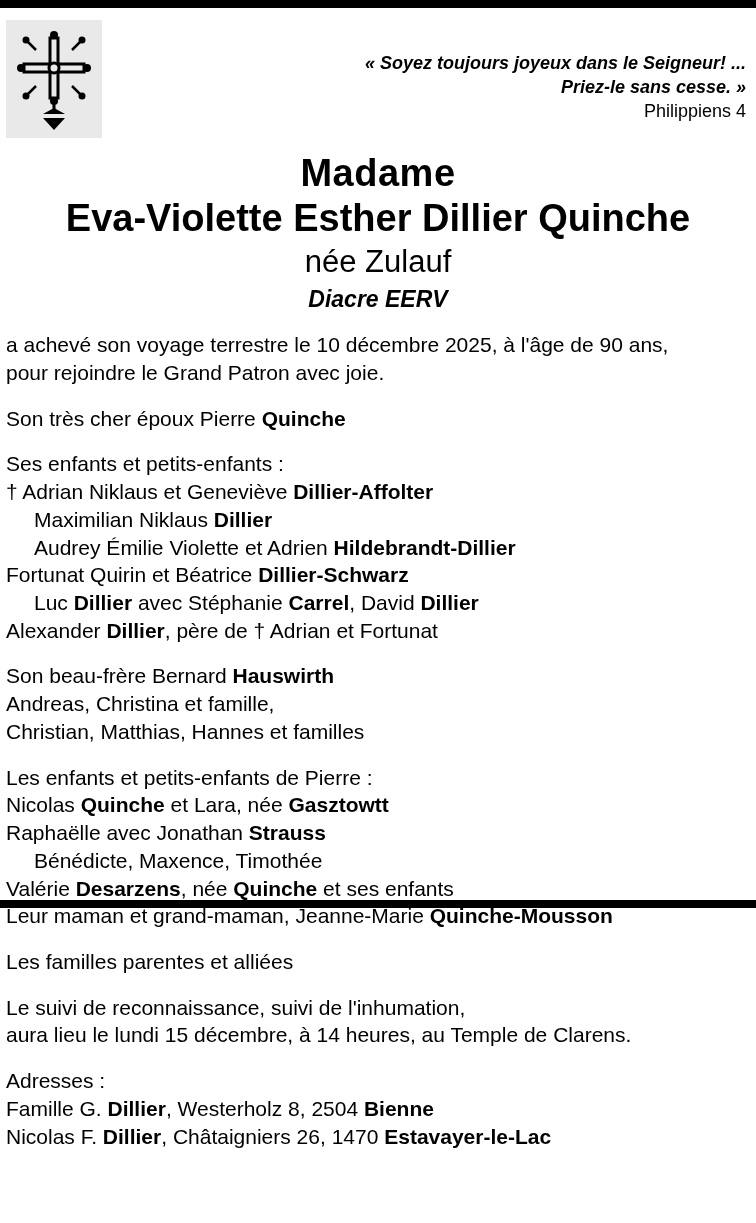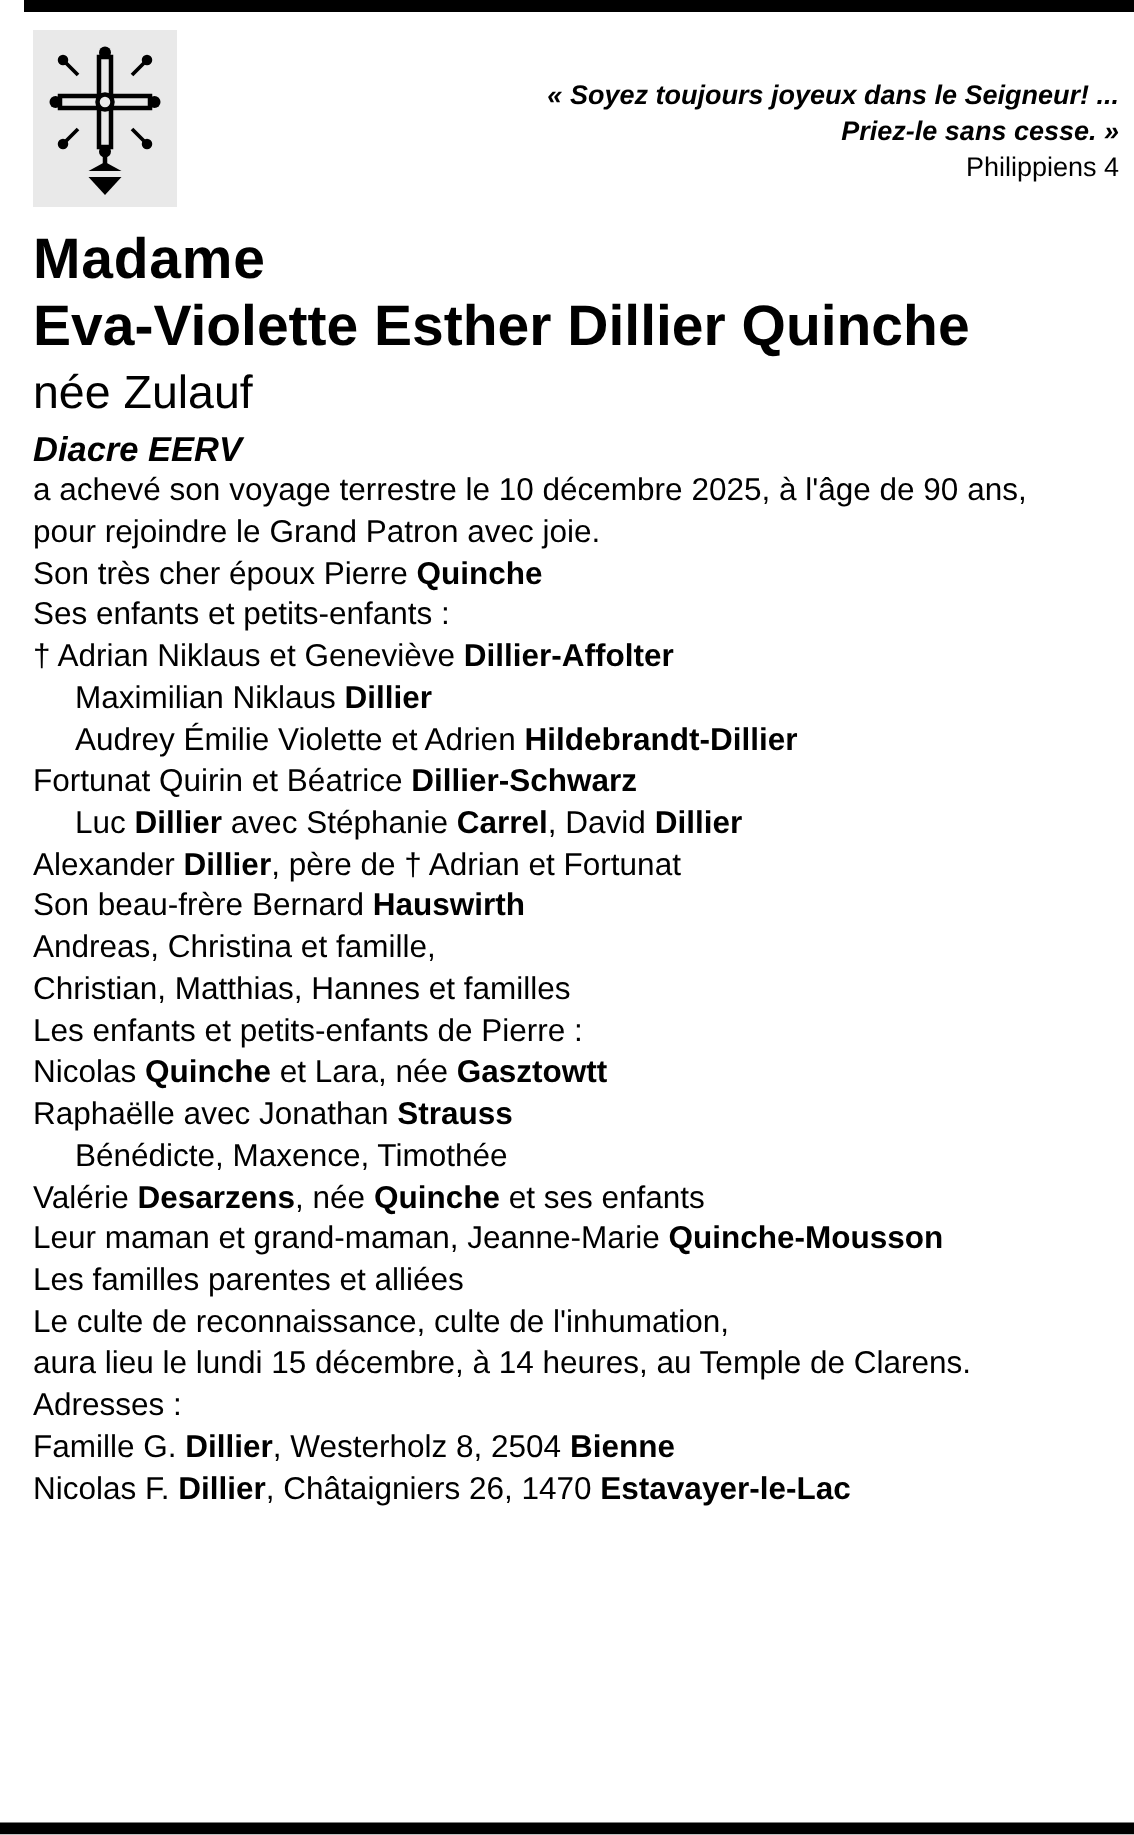--- a/index.html
+++ b/index.html
@@ -10,24 +10,23 @@
   body {
     width: 756px;
     height: 1223px;
     font-family: "Liberation Sans", sans-serif;
     color: #000000;
     overflow: hidden;
   }
   .page {
     position: relative;
     width: 756px;
-    height: 1223px;
+    height: 908px;
     background: #ffffff;
     box-sizing: border-box;
-    padding-left: 16px;
   }
   .bar-top {
     height: 8px;
     background: #000000;
     width: 100%;
   }
   .bar-bottom {
     position: absolute;
     bottom: 0;
     left: 0;
@@ -66,21 +65,21 @@
     font-weight: bold;
     display: block;
   }
   .verse .src {
     display: block;
     font-style: normal;
     font-weight: normal;
   }
   
   .names {
-    text-align: left;
+    text-align: center;
     margin-top: 14px;
   }
   .title-madame {
     font-size: 38px;
     font-weight: bold;
     letter-spacing: 0.5px;
     line-height: 1.12;
   }
   .title-name {
     font-size: 38px;
@@ -97,20 +96,21 @@
   .title-role {
     font-size: 23px;
     font-weight: bold;
     font-style: italic;
     margin-top: 6px;
   }
   
   .para {
     font-size: 21px;
     line-height: 1.32;
+    margin-top: 18px;
   }
   .line {
     display: block;
     white-space: pre-wrap;
   }
   .line.indent {
     padding-left: 28px;
   }
   b { font-weight: bold; }
 </style>
@@ -207,21 +207,21 @@
       <span class="line indent">Bénédicte, Maxence, Timothée</span>
       <span class="line"><span>Valérie </span><b>Desarzens</b><span>, née </span><b>Quinche</b><span> et ses enfants</span></span>
       <span class="line"><span>Leur maman et grand-maman, Jeanne-Marie </span><b>Quinche-Mousson</b></span>
     </div>
 
     <div class="para">
       <span class="line">Les familles parentes et alliées</span>
     </div>
 
     <div class="para">
-      <span class="line">Le culte de reconnaissance, culte de l'inhumation,</span>
+      <span class="line">Le suivi de reconnaissance, suivi de l'inhumation,</span>
       <span class="line">aura lieu le lundi 15 décembre, à 14 heures, au Temple de Clarens.</span>
     </div>
 
     <div class="para">
       <span class="line">Adresses :</span>
       <span class="line"><span>Famille G. </span><b>Dillier</b><span>, Westerholz 8, 2504 </span><b>Bienne</b></span>
       <span class="line"><span>Nicolas F. </span><b>Dillier</b><span>, Châtaigniers 26, 1470 </span><b>Estavayer-le-Lac</b></span>
     </div>
 
   </div>

